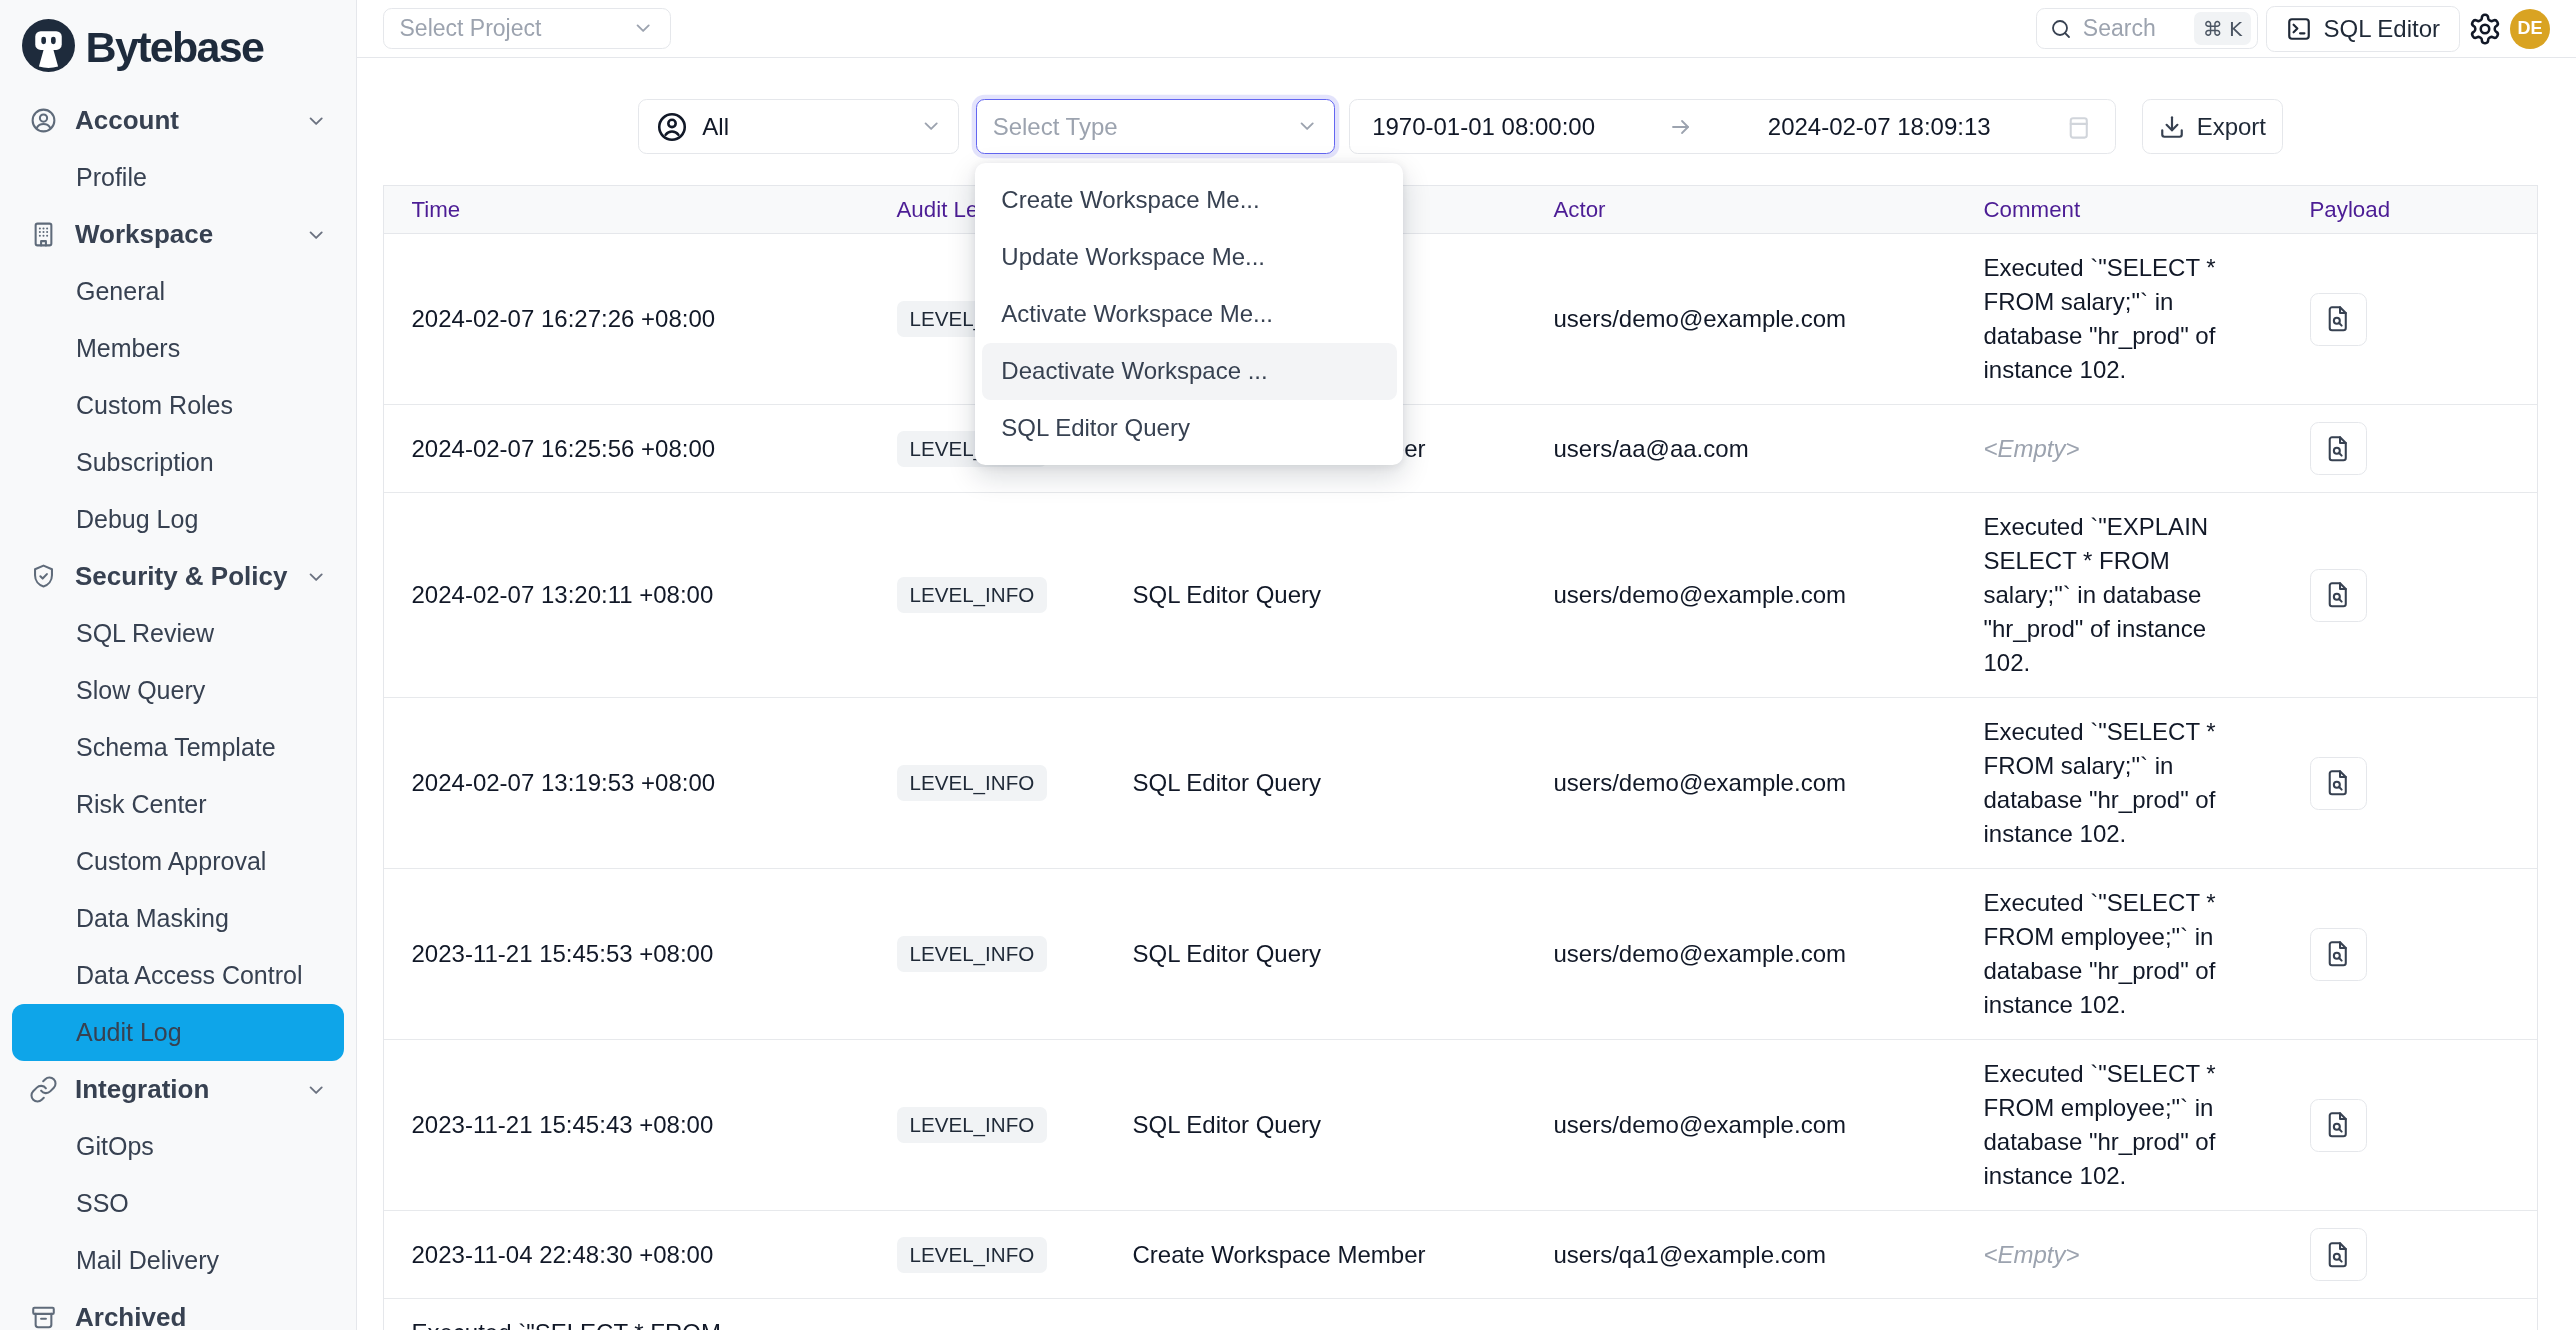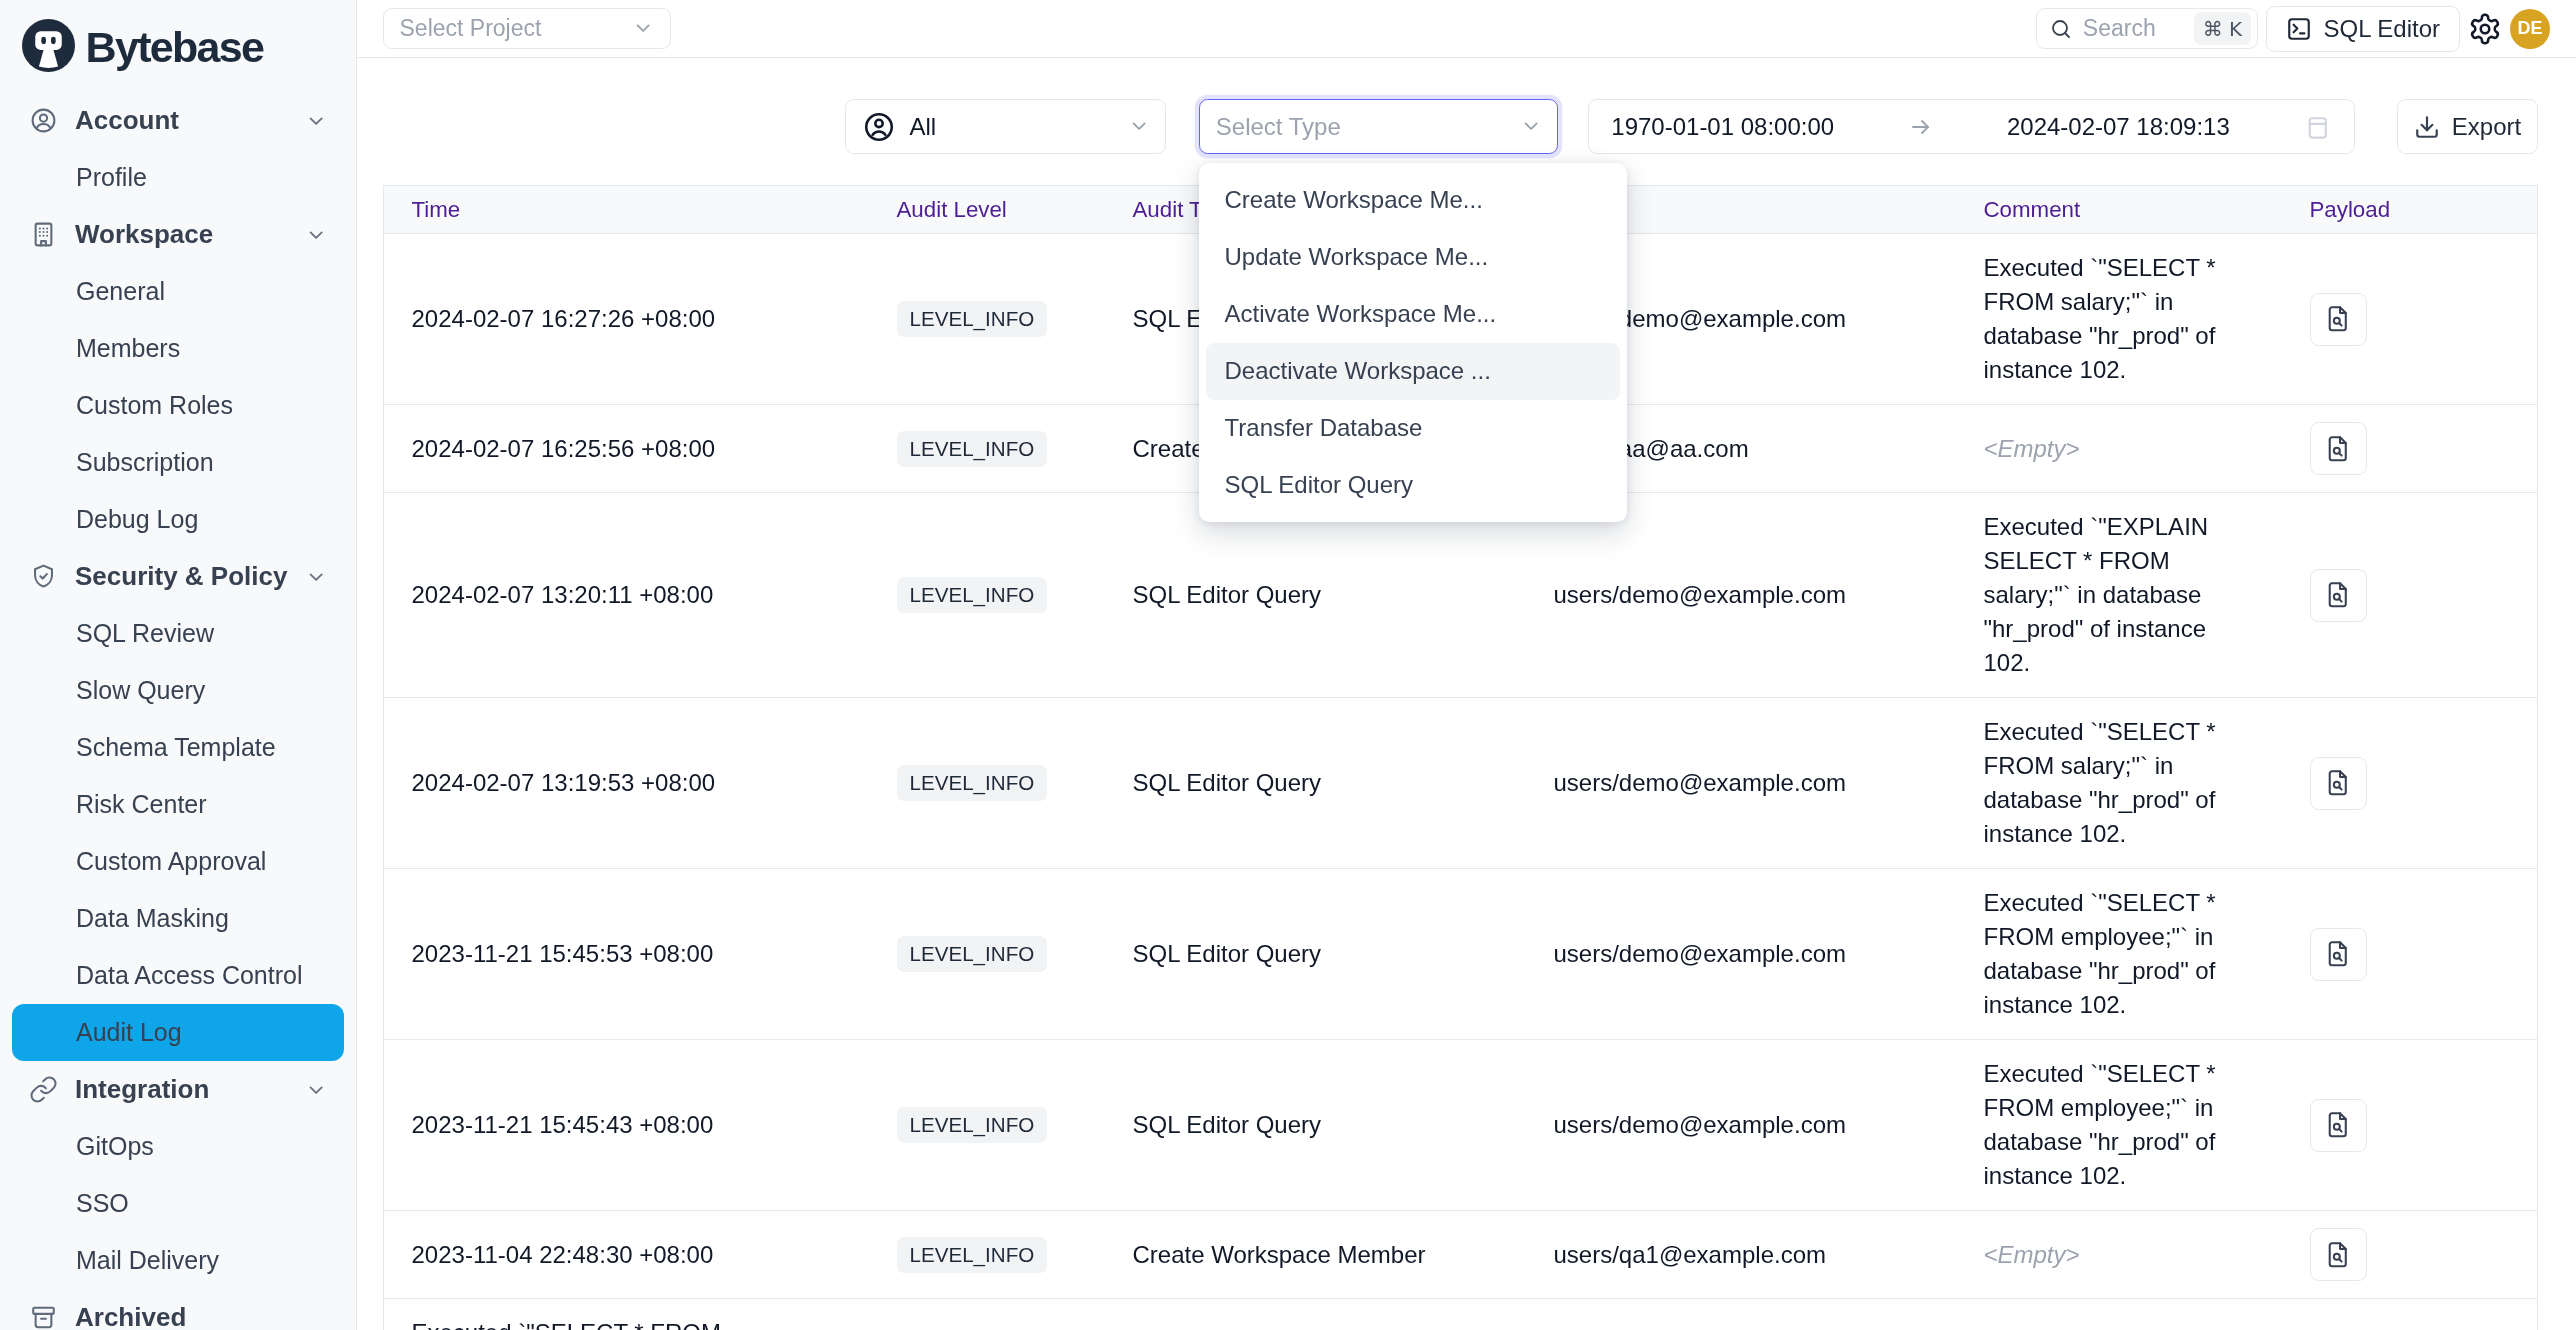--- a/index.html
+++ b/index.html
@@ -61,22 +61,22 @@
   }
   .gear { display: flex; color: #111827; cursor: pointer; }
   .avatar {
     width: 40px; height: 40px; border-radius: 50%; background: #d9a322;
     color: #fff; font-size: 18px; font-weight: 700;
     display: flex; align-items: center; justify-content: center; cursor: pointer;
   }
 
   
   .filterbar {
-    display: flex; align-items: center; justify-content: flex-end;
-    padding: 41px 38px 0 26px; gap: 16px; background: #fff;
+    display: flex; align-items: center; justify-content: center;
+    padding: 41px 38px 0 26px; gap: 0; background: #fff;
   }
   .ctl { height: 55px; border: 0.9px solid #e5e7eb; border-radius: 8.6px; background: #fff; display: flex; align-items: center; }
   .actor-filter { width: 321px; padding: 0 15.5px; gap: 13.7px; cursor: pointer; }
   .actor-filter .val { font-size: 24px; color: #111827; }
   .actor-filter .chev, .type-filter .chev { margin-left: auto; display: flex; color: #9ca3af; }
   .type-filter {
     width: 359px; margin-left: 17px; padding: 0 15.5px; cursor: pointer; position: relative;
     border: 1.7px solid #6366f1; box-shadow: 0 0 0 4.3px rgba(99,102,241,0.18);
   }
   .type-filter .ph { font-size: 24px; color: #9ca3af; }
@@ -358,23 +358,20 @@
             </div>
 
             <div class="dd-item">
               <span>Activate Workspace Me...</span>
             </div>
 
             <div class="dd-item active">
               <span>Deactivate Workspace ...</span>
             </div>
 
-            <div class="dd-item">
-              <span>Transfer Database</span>
-            </div>
 
             <div class="dd-item">
               <span>SQL Editor Query</span>
             </div>
 
 
         </div>
       </div>
 
       <div class="ctl date-range">

